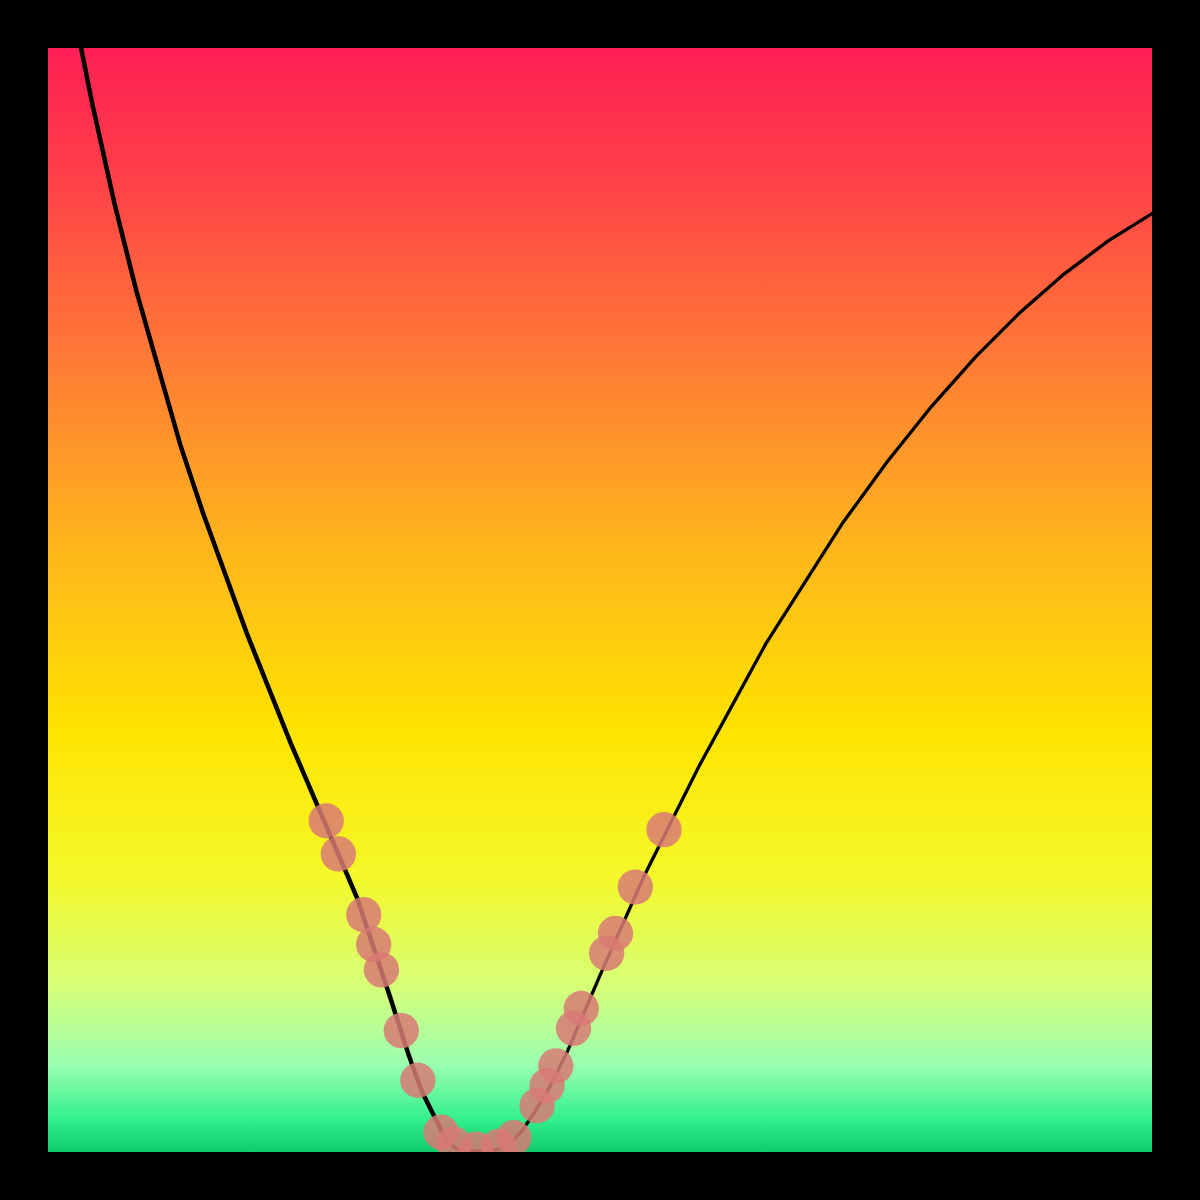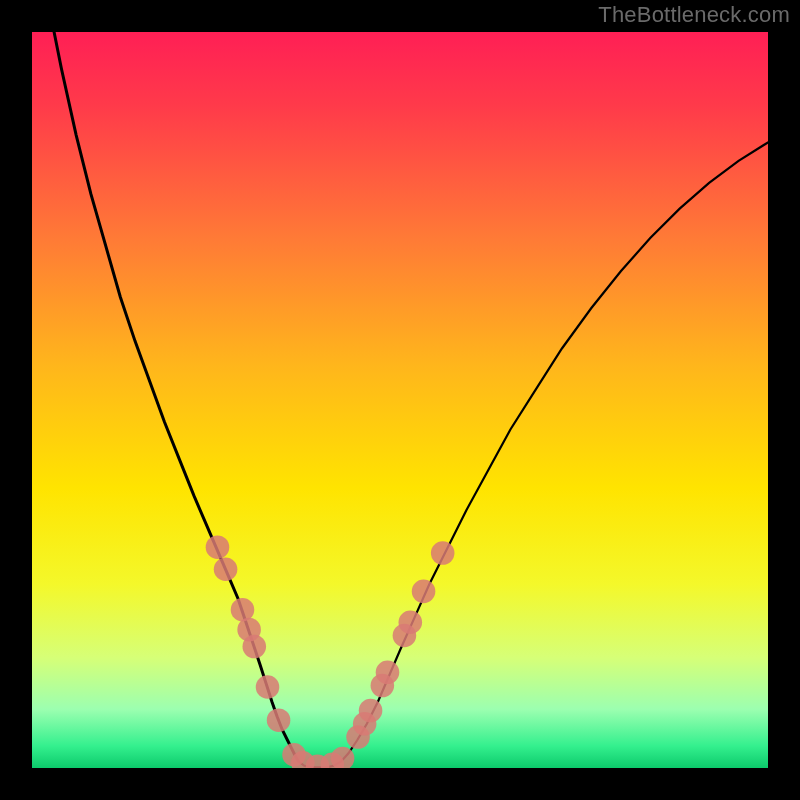--- a/index.html
+++ b/index.html
@@ -103,14 +103,13 @@
           <circle cx="46.000" cy="92.200" r="1.6" class="marker" vector-effect="non-scaling-stroke"></circle>
           <circle cx="47.600" cy="88.800" r="1.6" class="marker" vector-effect="non-scaling-stroke"></circle>
           <circle cx="48.300" cy="87.000" r="1.6" class="marker" vector-effect="non-scaling-stroke"></circle>
           <circle cx="50.600" cy="82.000" r="1.6" class="marker" vector-effect="non-scaling-stroke"></circle>
           <circle cx="51.400" cy="80.200" r="1.6" class="marker" vector-effect="non-scaling-stroke"></circle>
           <circle cx="53.200" cy="76.000" r="1.6" class="marker" vector-effect="non-scaling-stroke"></circle>
           <circle cx="55.800" cy="70.800" r="1.6" class="marker" vector-effect="non-scaling-stroke"></circle>
         </g>
     </svg>
   </div>
-  <div class="watermark">TheBottleneck.com</div>
 </div>
 
 </body></html>

